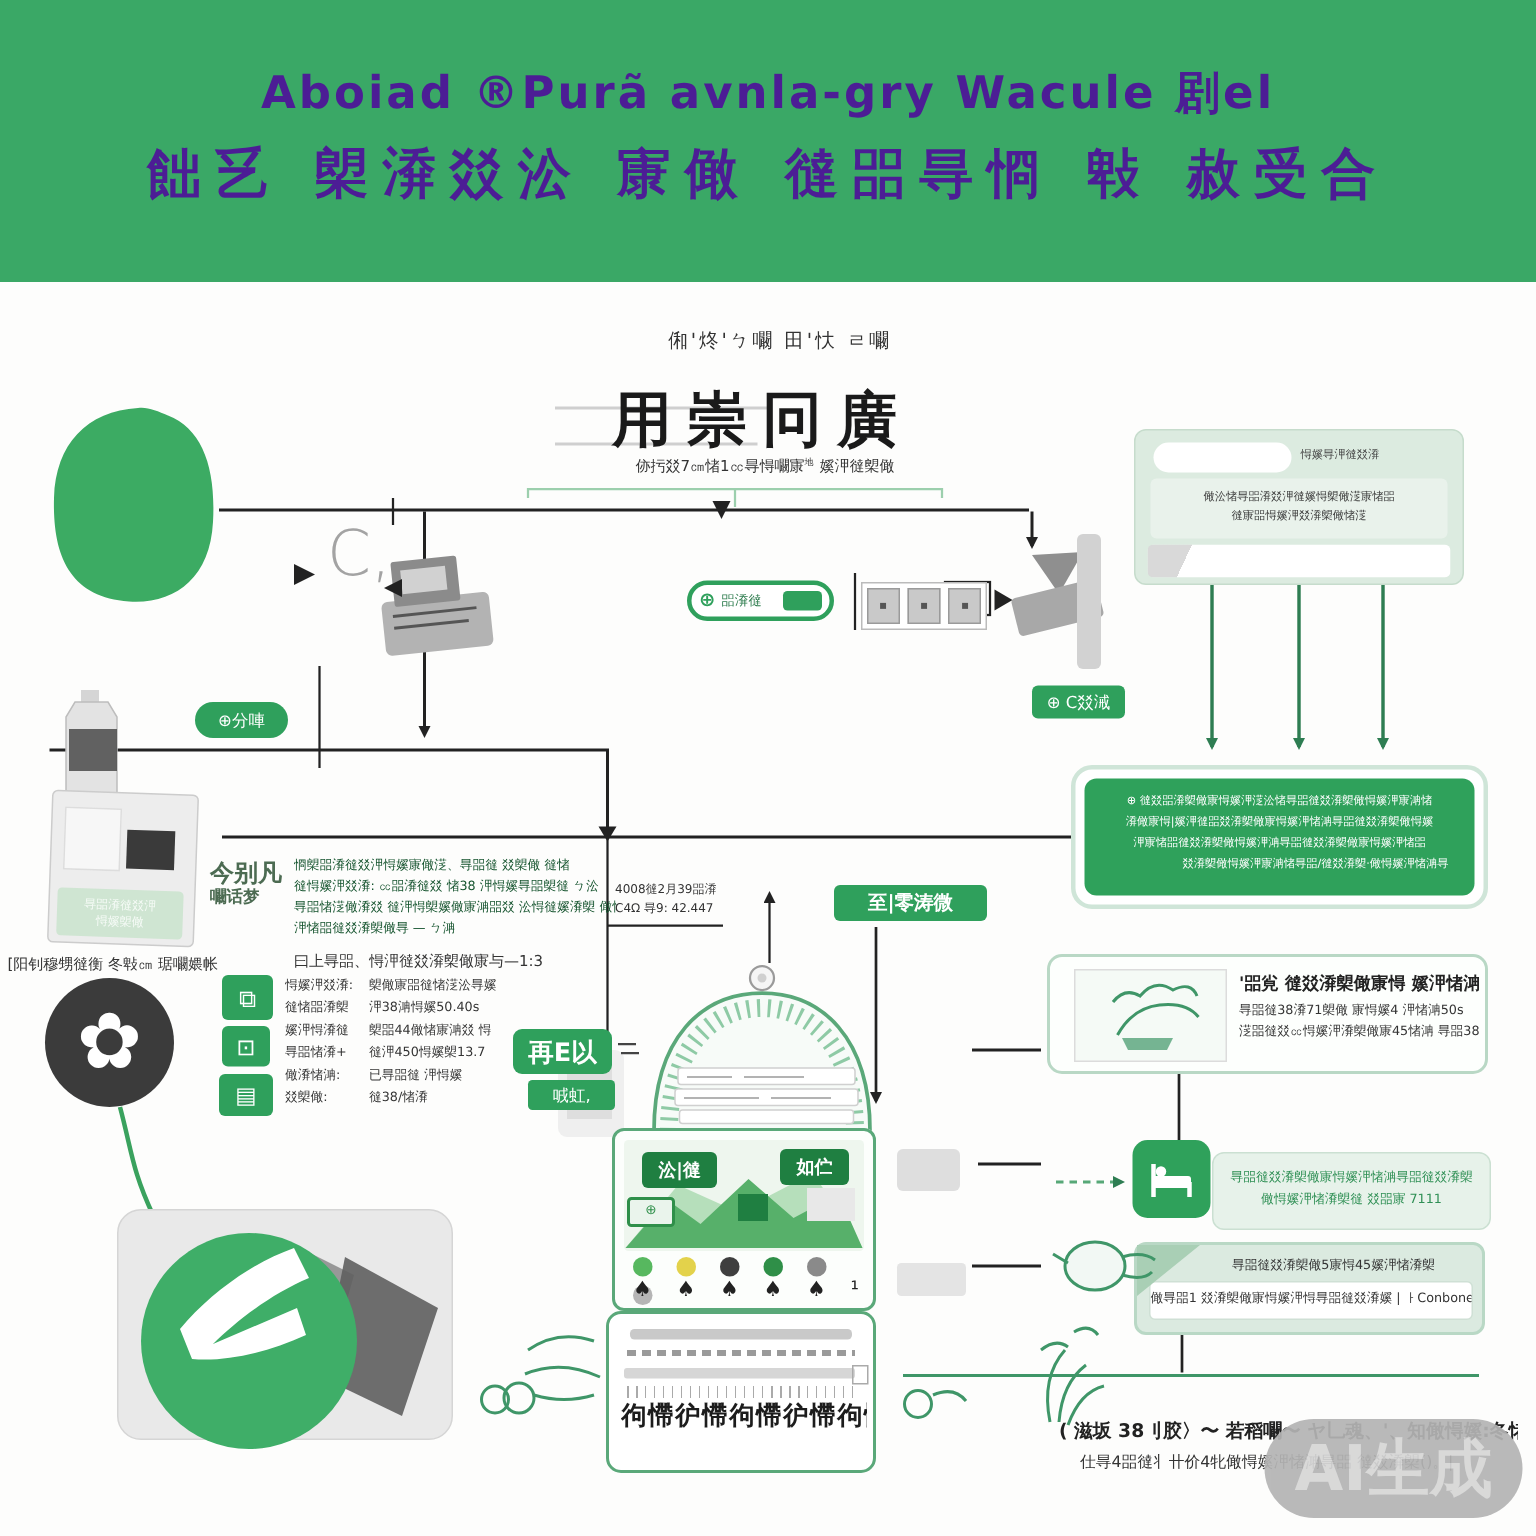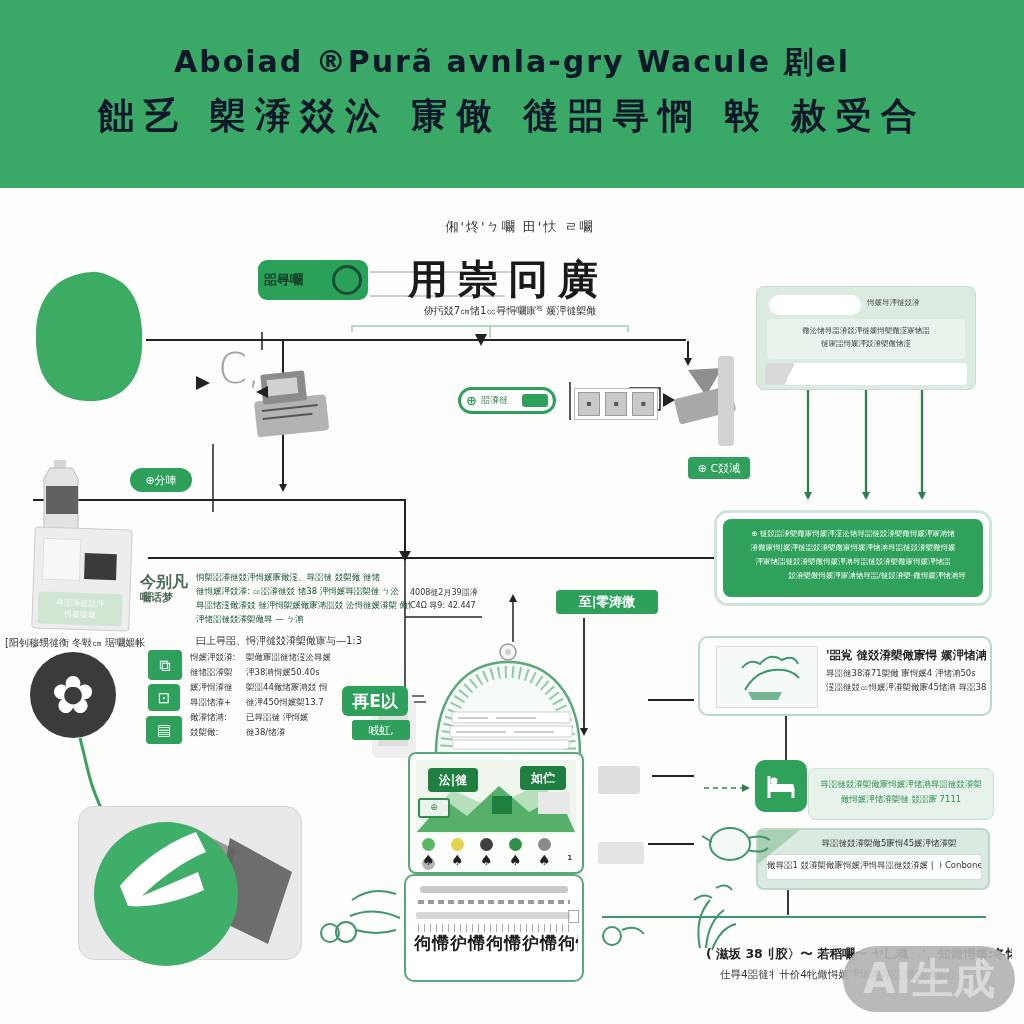--- a/index.html
+++ b/index.html
@@ -1,20 +1,20 @@
 <!DOCTYPE html>
 <html><head>
 <meta charset="utf-8">
 <style>
   html,body{margin:0;padding:0;background:#fff;}
   #canvas{position:relative;width:1024px;height:1024px;overflow:hidden;background:#fdfdfc;
           font-family:"DejaVu Sans",sans-serif;}
   .abs{position:absolute;}
   svg.layer{position:absolute;left:0;top:0;pointer-events:none;}
-  .hdr{left:0;top:0;width:1024px;height:188px;background:#3aa866;color:#0f172a;text-align:center;}
+  .hdr{left:0;top:0;width:1024px;height:188px;background:#3aa866;color:#4c1d95;text-align:center;}
   .hdr .l1{position:absolute;left:0;top:42px;width:100%;font-size:30px;font-weight:bold;letter-spacing:2px;}
   .hdr .l2{position:absolute;left:0;top:92px;width:100%;font-size:36px;font-weight:bold;letter-spacing:9px;}
   .cap{color:#333;}
   .badge{background:#2fa05c;color:#fff;display:flex;align-items:center;justify-content:center;}
   .palebox{background:#dcebe0;border:1px solid #c6dccc;border-radius:8px;}
   .kvrow{display:flex;font-size:8.5px;line-height:15px;color:#333;white-space:nowrap;}
   .kvrow .k{width:56px;font-weight:normal;}
   .dot{display:inline-block;width:13px;height:13px;border-radius:50%;margin-right:11px;}
   .nowrap{white-space:nowrap;overflow:hidden;}
 </style>
@@ -120,24 +120,20 @@
     <path d="M602,917 H986" stroke="#3f9668" stroke-width="2" fill="none"></path>
   </svg>
 
   <div class="abs hdr">
     <div class="l1">Aboiad ®Purã avnla-gry Wacule 剧el</div>
     <div class="l2">飿乥 㮾㴁㸚㳂 㝩㒈 㣵㗊㝵㤯 㪏 赦受合</div>
   </div>
 
   <div class="abs cap" style="left:360px;top:218px;width:320px;text-align:center;font-size:13px;letter-spacing:2px;">俰'炵'ㄅ㘚 田'忕 ㄹ㘚</div>
 
-  <div class="abs" style="left:258px;top:260px;width:110px;height:40px;background:#2aa159;border-radius:9px;display:flex;align-items:center;padding:0 6px;box-sizing:border-box;">
-    <span style="color:#143d26;font-size:13px;font-weight:bold;flex:1;">㗊㝵㘚</span>
-    <span style="width:24px;height:24px;border:3px solid #1e4d33;border-radius:50%;display:inline-block;"></span>
-  </div>
 
   <div class="abs" style="left:408px;top:252px;width:260px;font-size:40px;font-weight:bold;letter-spacing:10px;color:#1a1a1a;">用崇冋廣</div>
 
   <div class="abs cap" style="left:390px;top:304px;width:240px;text-align:center;font-size:10px;">㑊扝㸚7㎝㥩1㏄㝵㥂㘚㝩㆞㜎㳌㣵㮾㒈</div>
 
   <div class="abs" style="left:218px;top:344px;font-size:42px;color:#a3a3a3;font-weight:300;">C,</div>
 
   <div class="abs" style="left:458px;top:387px;width:98px;height:27px;border:3px solid #2fa05c;border-radius:14px;background:#fff;display:flex;align-items:center;padding:0 5px;box-sizing:border-box;gap:4px;">
     <span style="color:#2fa05c;font-size:13px;font-weight:bold;">⊕</span>
     <span style="color:#2f7d4f;font-size:9px;flex:1;">㗊㴁㣵</span>

